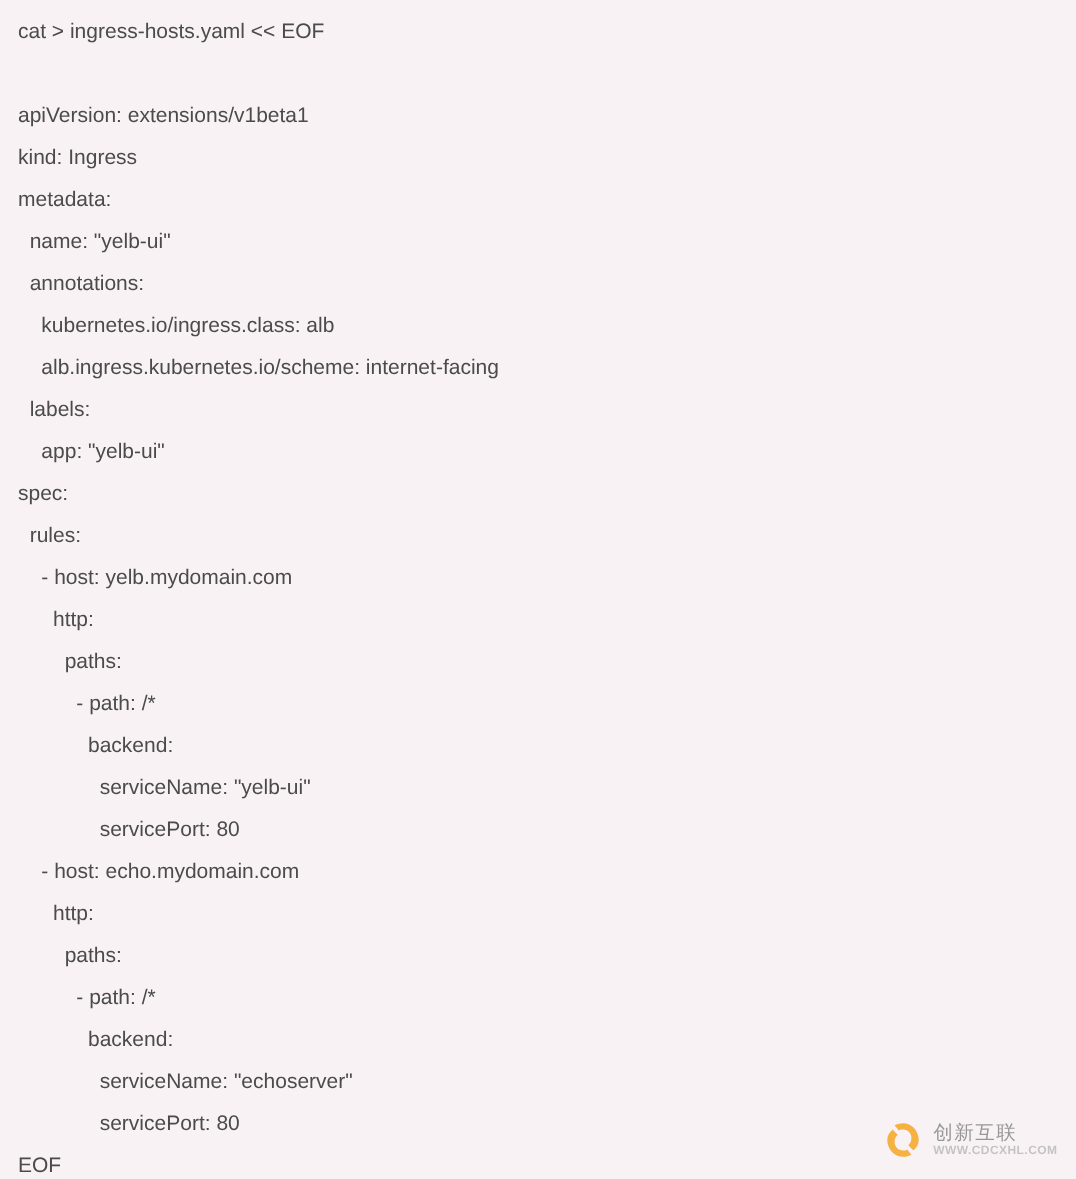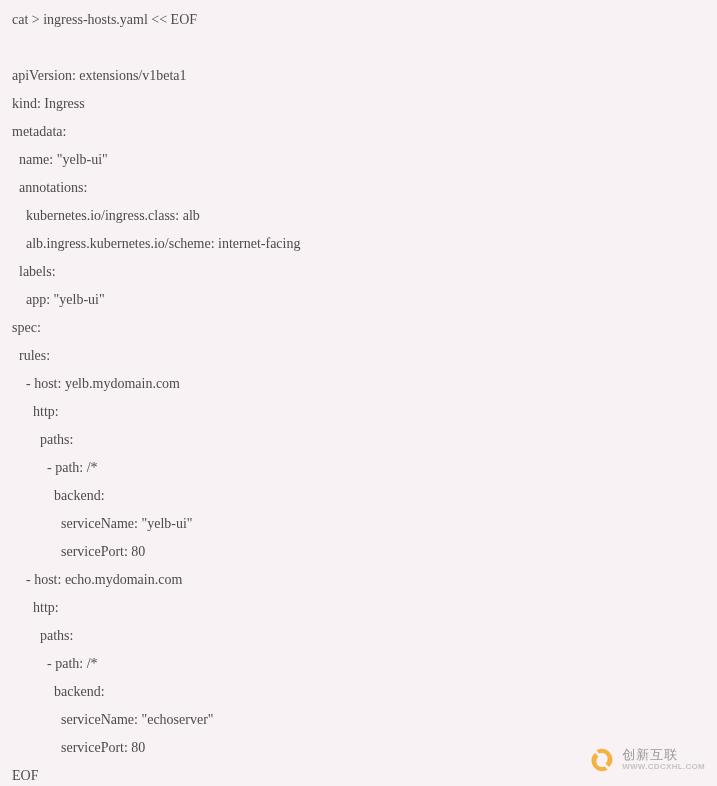--- a/index.html
+++ b/index.html
@@ -17,21 +17,20 @@
       padding: 0;
       position: relative;
     }
     .code-block {
       padding: 6px 12px;
       line-height: 28px;
       white-space: pre;
     }
     .line {
       display: block;
-      font-family: Liberation Serif, serif;
     }
     .watermark {
       position: absolute;
       right: 12px;
       bottom: 12px;
       display: flex;
       align-items: center;
       gap: 6px;
       opacity: 0.85;
     }

